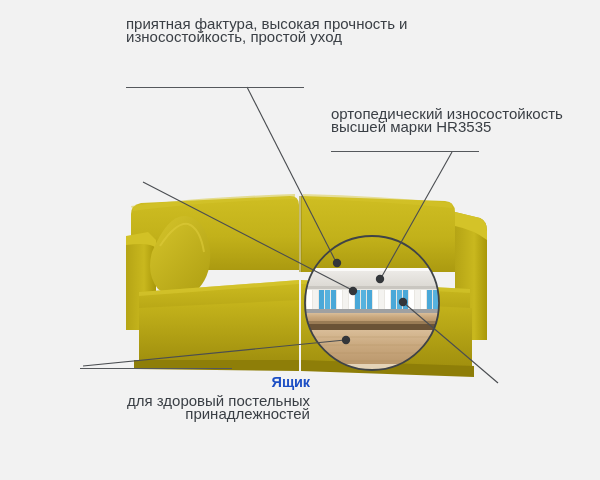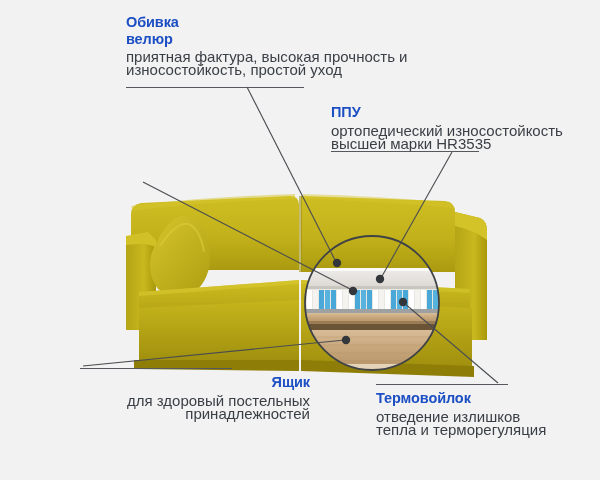--- a/index.html
+++ b/index.html
@@ -243,42 +243,33 @@
     <circle class="dot" cx="380" cy="279" r="4.2"></circle>
 
     <line x1="83" y1="366" x2="345" y2="340"></line>
     <circle class="dot" cx="346" cy="340" r="4.2"></circle>
 
     <line x1="498" y1="383" x2="404" y2="303"></line>
     <circle class="dot" cx="403" cy="302" r="4.2"></circle>
   </svg>
 
   <div class="callout" id="co-upholstery">
-    <div class="title">Обивка
-велюр</div>
     <div class="desc">приятная фактура, высокая прочность и
 износостойкость, простой уход</div>
     <div class="rule"></div>
   </div>
 
 
   <div class="callout" id="co-ppu">
-    <div class="title">ППУ</div>
     <div class="desc">ортопедический износостойкость
 высшей марки HR3535</div>
     <div class="rule"></div>
   </div>
 
   <div class="callout rule-below" id="co-drawer">
     <div class="rule"></div>
     <div class="title">Ящик</div>
     <div class="desc">для здоровый постельных
 принадлежностей</div>
   </div>
 
-  <div class="callout rule-below" id="co-felt">
-    <div class="rule"></div>
-    <div class="title">Термовойлок</div>
-    <div class="desc">отведение излишков
-тепла и терморегуляция</div>
-  </div>
 
 </div>
 
 </body></html>

